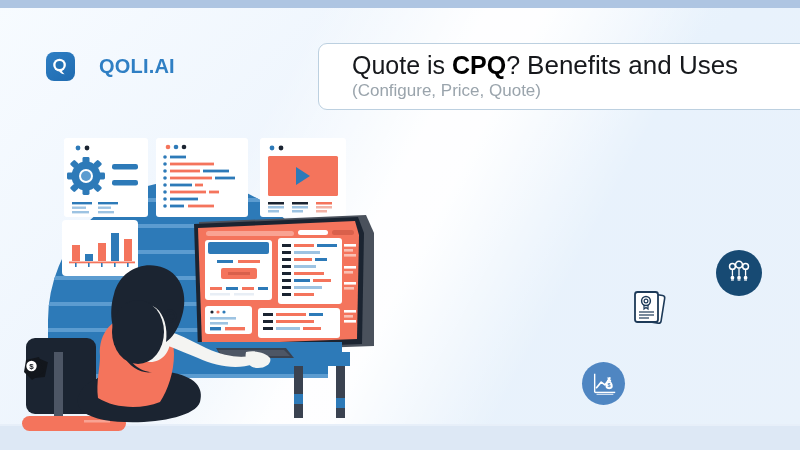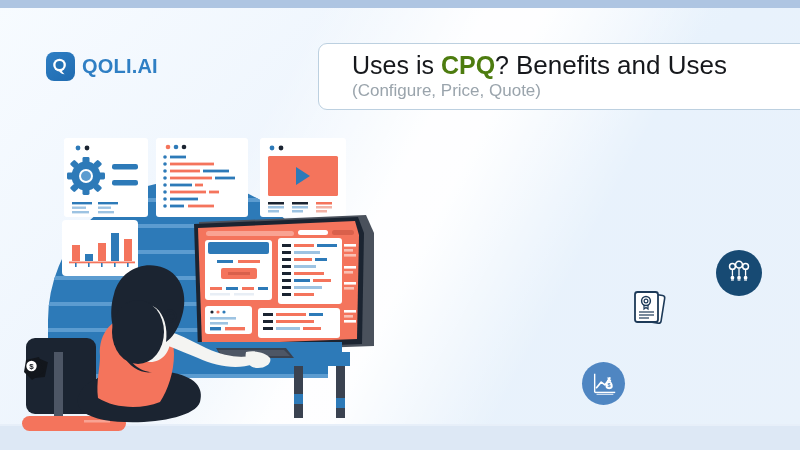--- a/index.html
+++ b/index.html
@@ -60,21 +60,21 @@
     background: #e7eff9;
   }
 
   
   .logo {
     position: absolute;
     left: 46px;
     top: 52px;
     display: flex;
     align-items: center;
-    gap: 7px;
+    gap: 24px;
   }
   .logo-mark {
     width: 29px;
     height: 29px;
     border-radius: 8px;
     background: linear-gradient(145deg, #2f7fc4 0%, #1f6bb0 100%);
     display: flex;
     align-items: center;
     justify-content: center;
   }
@@ -99,21 +99,21 @@
     padding: 7px 0 0 33px;
   }
   .title-line1 {
     font-size: 25px;
     color: #16181c;
     line-height: 1.12;
     white-space: nowrap;
   }
   .title-line1 .hl {
     font-weight: bold;
-    color: #4d7c0f;
+    color: #000000;
   }
   .title-line1 .tail {
     font-size: 26px;
   }
   .title-line2 {
     font-size: 17px;
     color: #9aa4ac;
     line-height: 1.2;
     margin-top: 1px;
     white-space: nowrap;
@@ -172,21 +172,21 @@
         <circle cx="11" cy="10.5" r="6.6" fill="#ffffff"></circle>
         <circle cx="11" cy="10.5" r="4.2" fill="#2472b4"></circle>
         <path d="M11.8 14.6 C13.6 17.4 15.2 19.2 16.4 20.2 C13.4 20.2 11.3 18.6 10.2 16.2 Z" fill="#ffffff"></path>
       </svg>
     </span>
     <span class="logo-text">QOLI.AI</span>
   </div>
 
   <div class="title-card">
     <div class="title-line1">
-      <span>Uses is </span><span class="hl">CPQ</span><span>? </span><span class="tail">Benefits and Uses</span>
+      <span>Quote is </span><span class="hl">CPQ</span><span>? </span><span class="tail">Benefits and Uses</span>
     </div>
     <div class="title-line2">(Configure, Price, Quote)</div>
   </div>
 
   <div class="illus">
     <svg width="400" height="312" viewBox="0 0 400 312" aria-hidden="true">
 
       <defs>
         <clipPath id="domeClip">
           <path d="M30 200 A140 140 0 0 1 310 200 L310 258 L30 258 Z"></path>

